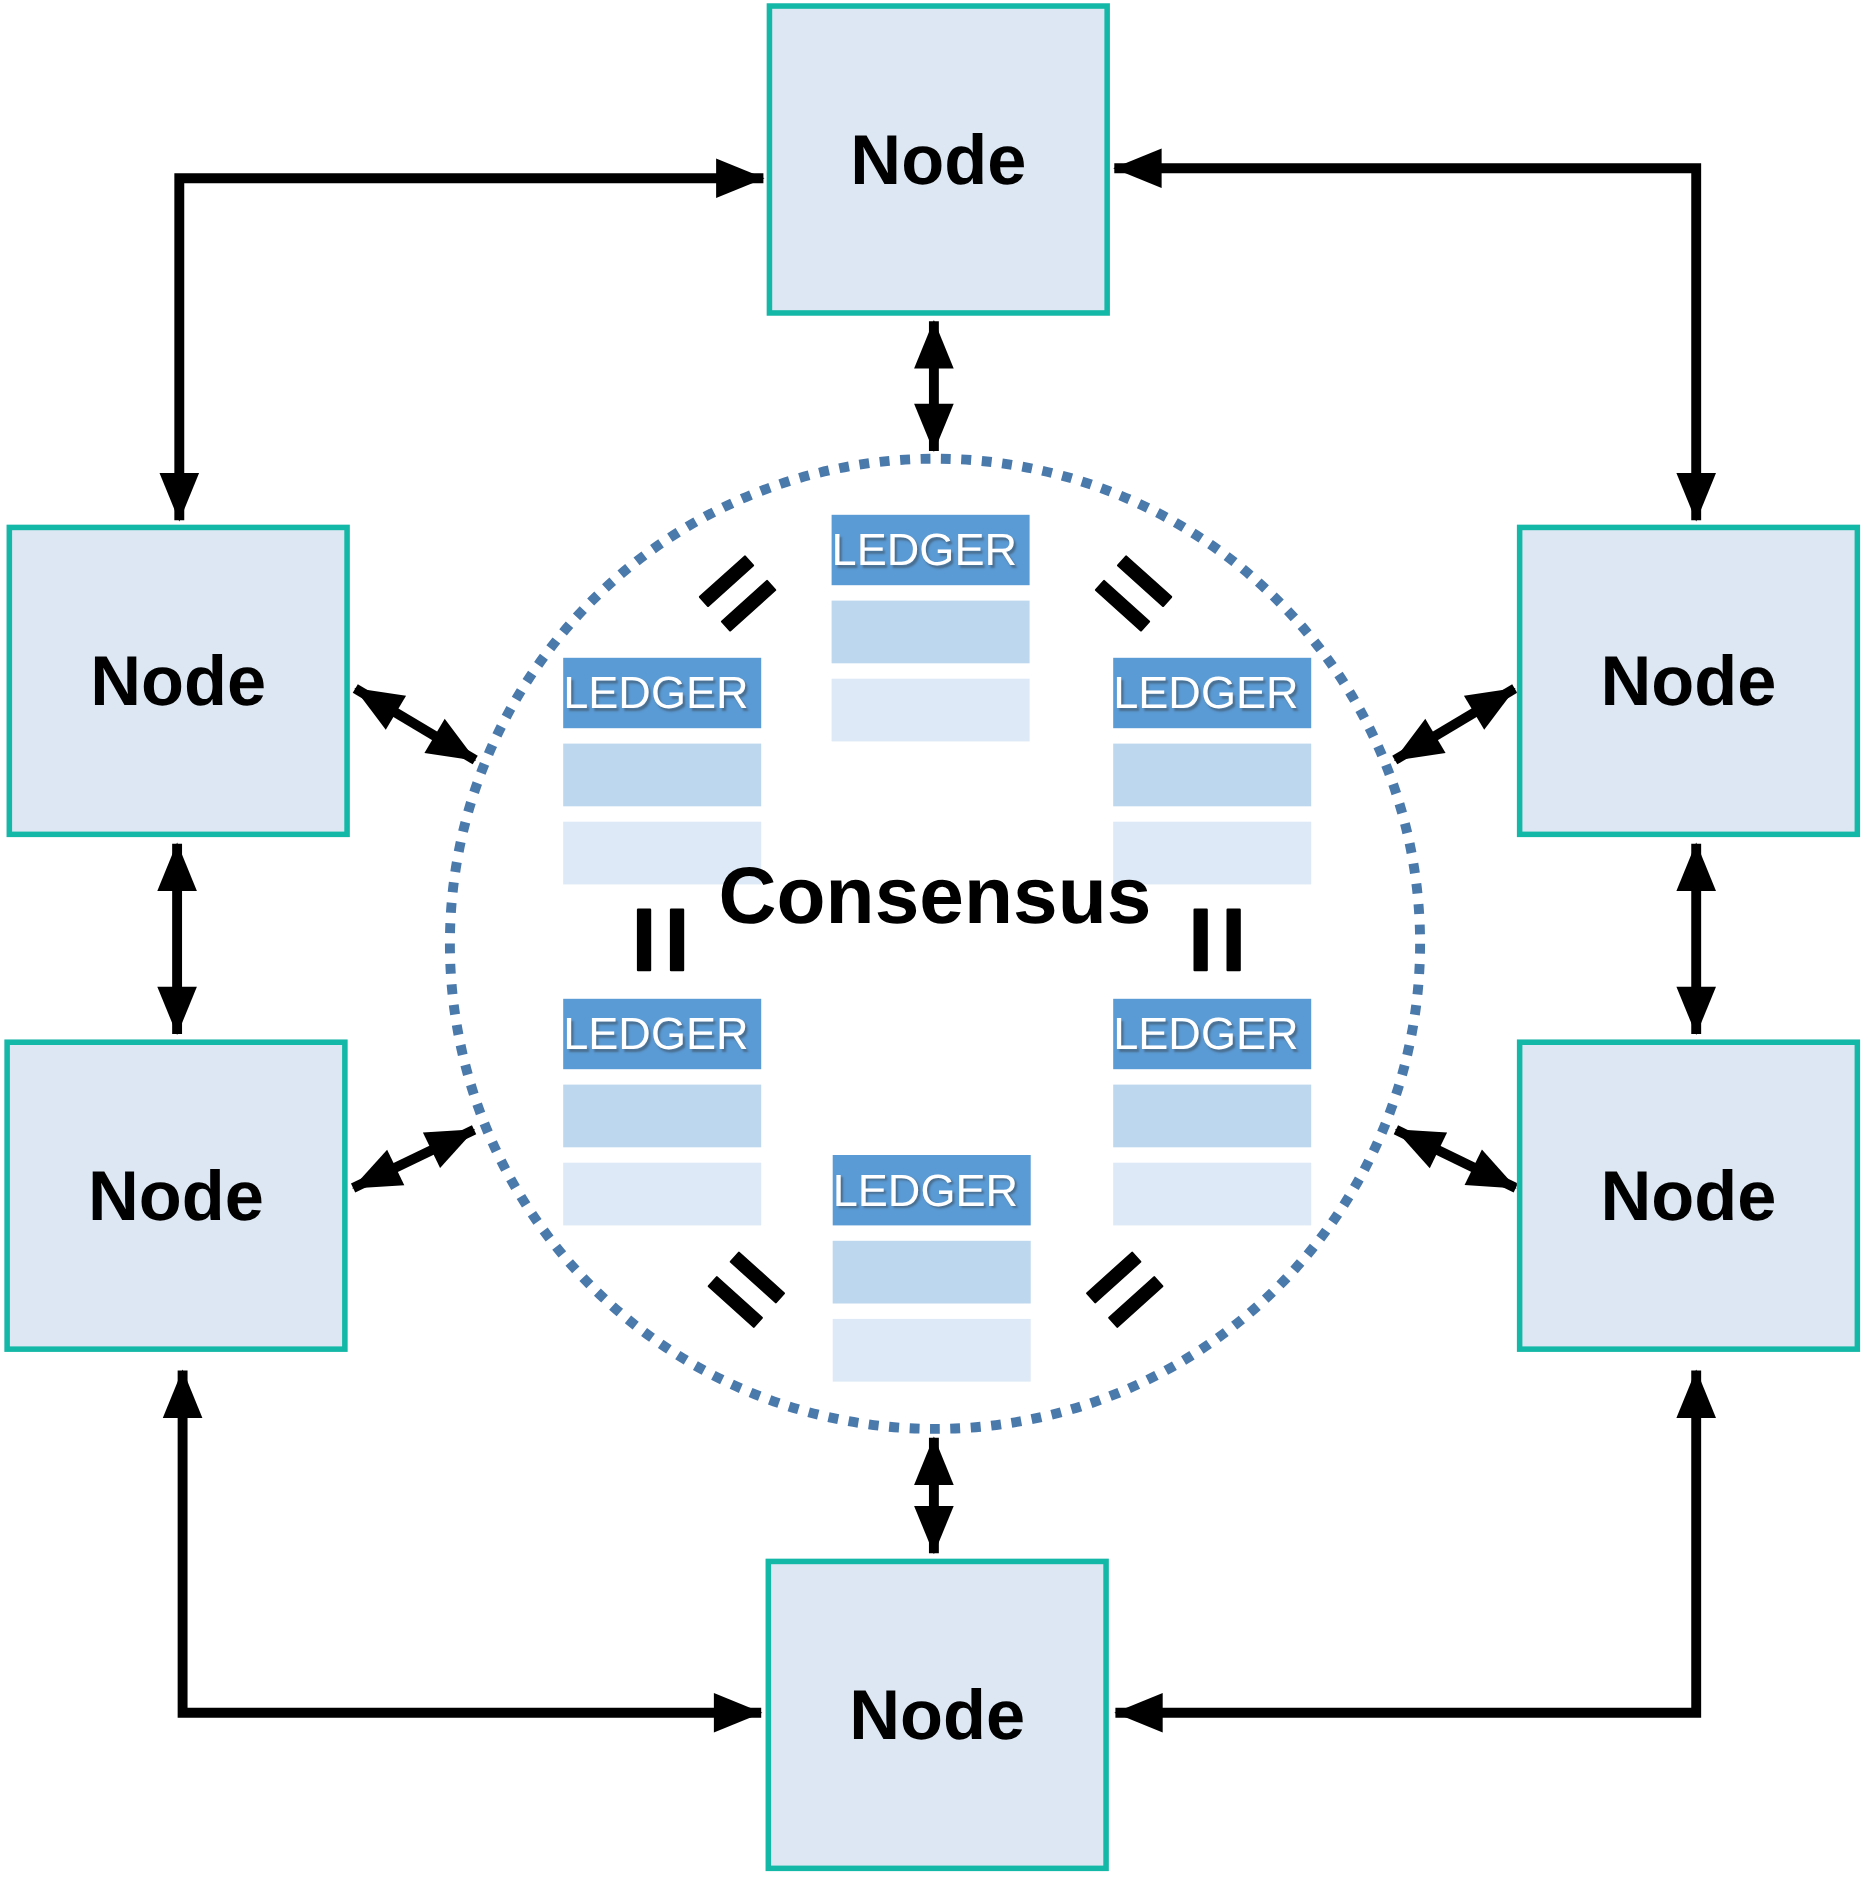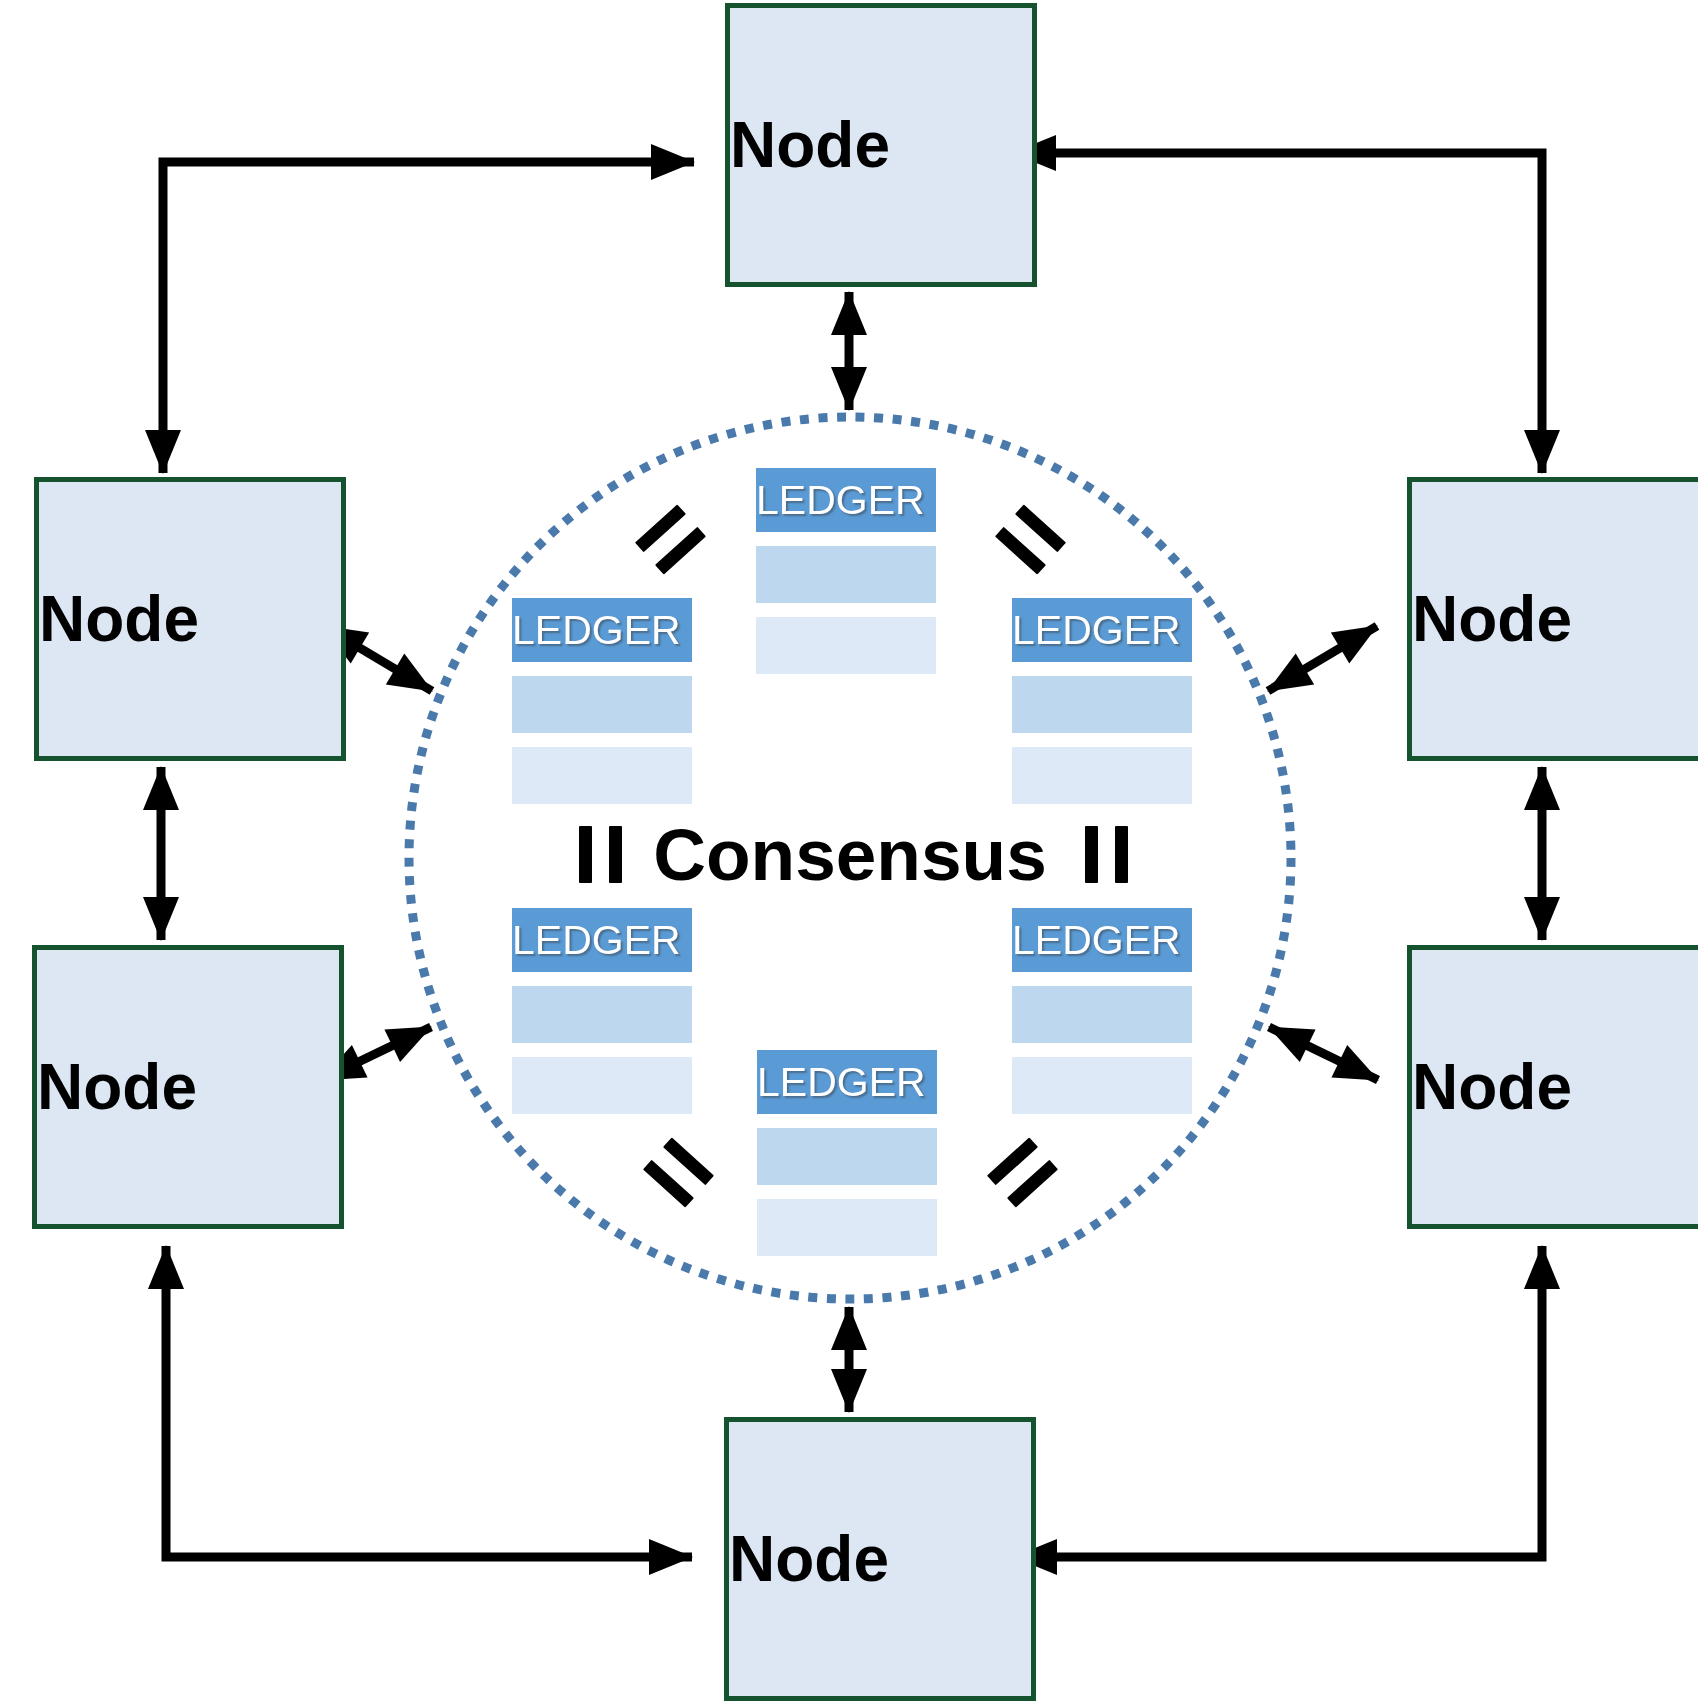--- a/index.html
+++ b/index.html
@@ -11,22 +11,22 @@
     overflow:hidden;
   }
   .layer{position:absolute;left:0;top:0;width:1698px;height:1706px;}
 
   
   .node{
     position:absolute;
     width:312px;height:284px;
     box-sizing:border-box;
     background:#dce7f3;
-    border:5px solid #14532d;
-    display:flex;align-items:center;margin-left:28px;
+    border:5px solid #14b8a6;
+    display:flex;align-items:center;justify-content:center;
   }
   .node span{
     font-size:64px;font-weight:bold;color:#000000;
     letter-spacing:0px;
   }
   .node-top{left:697px;top:3px;}
   .node-upper-left{left:6px;top:477px;}
   .node-upper-right{left:1379px;top:477px;}
   .node-lower-left{left:4px;top:945px;}
   .node-lower-right{left:1379px;top:945px;}
@@ -47,21 +47,21 @@
   .row-light{background:#dde9f6;}
   .ledger-top{left:756px;top:468px;}
   .ledger-upper-left{left:512px;top:598px;}
   .ledger-upper-right{left:1012px;top:598px;}
   .ledger-lower-left{left:512px;top:908px;}
   .ledger-lower-right{left:1012px;top:908px;}
   .ledger-bottom{left:757px;top:1050px;}
 
   
   .consensus{
-    position:absolute;left:565px;top:812px;width:570px;
+    position:absolute;left:565px;top:772px;width:570px;
     text-align:center;
     font-size:73px;font-weight:bold;color:#000000;
     line-height:86px;
   }
 
   
   .equals{
     position:absolute;width:57px;height:43px;
     display:flex;flex-direction:column;justify-content:space-between;
   }

